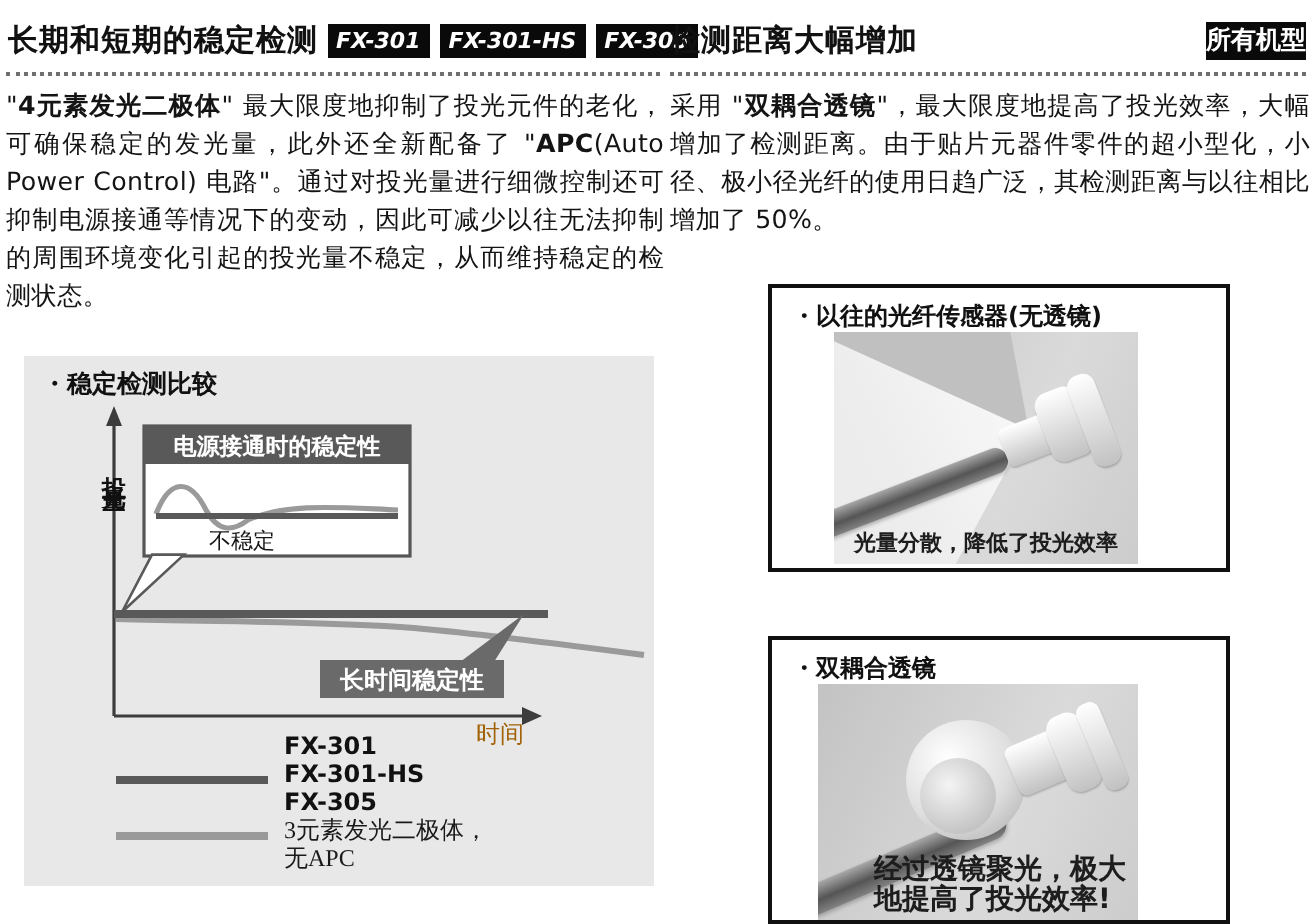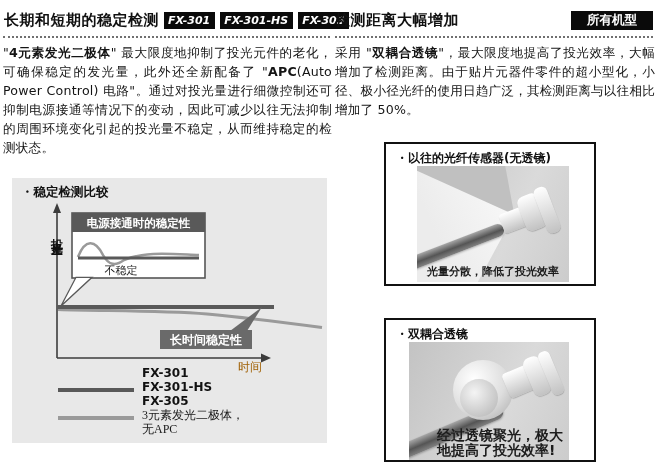--- a/index.html
+++ b/index.html
@@ -12,21 +12,21 @@
 
   
   .hdr { display:flex; align-items:center; }
   .hdr-title { font-size:15px; font-weight:bold; letter-spacing:0.5px; white-space:nowrap; }
   .badge {
     background:#0a0a0a; color:#fff; font-weight:bold; font-style:italic;
     font-size:11px; line-height:1; padding:3px 5px 3px 4px; margin-left:5px; white-space:nowrap;
   }
   .badge-cjk {
     background:#0a0a0a; color:#fff; font-weight:bold;
-    font-size:12.5px; line-height:1; padding:3px 16px; white-space:nowrap;
+    font-size:12.5px; line-height:1; padding:3px 0; white-space:nowrap;
   }
   .rule { border-top:2px dotted #6f6f6f; height:0; }
 
   
   .para {
     font-size:12.6px; line-height:19px; text-align:justify; color:#141414;
     letter-spacing:0.2px;
   }
   .para b { font-weight:bold; }
 
@@ -39,21 +39,21 @@
     font-size:12px; font-weight:bold; letter-spacing:3px; color:#111;
   }
   .xlabel { left:226px; top:181px; font-size:12px; font-weight:normal; color:#a16207; }
   .legend-dark { left:130px; top:188px; font-size:12px; font-weight:bold; line-height:14px; color:#111; }
   .legend-gray { left:130px; top:230px; font-size:12px; line-height:14px; color:#1a1a1a;font-family:Liberation Serif, serif; }
   .svg-txt-hdr { font-size:11.5px; font-weight:bold; fill:#ffffff; }
   .svg-txt { font-size:11px; fill:#161616; }
   .svg-txt-anno { font-size:12px; font-weight:bold; fill:#ffffff; }
 
   
-  .figbox { left:384px; width:212px; height:144px; border:2px solid #111; background:#fff; }
+  .figbox { left:384px; width:231px; height:144px; border:2px solid #111; background:#fff; }
   .figbox-title { left:10px; top:6px; font-size:12px; font-weight:bold; color:#111; white-space:nowrap; }
   .photo { overflow:hidden; background:linear-gradient(115deg,#c3c3c3,#dadada 60%,#cccccc); }
   .photo > div { position:absolute; }
   .wall { left:0; top:0; width:100%; height:100%;
           clip-path:polygon(0 0,58% 0,64% 42%,0 62%); background:#c0c0c0; }
   .cone { left:0; top:0; width:100%; height:100%;
           clip-path:polygon(64% 42%,0 4%,0 100%,40% 100%);
           background:linear-gradient(245deg,#fdfdfd 15%,#ececec 80%); }
   .rod  { border-radius:8px; background:linear-gradient(180deg,#a8a8a8,#555 55%,#828282);
           box-shadow:0 1px 2px rgba(0,0,0,.25); }

